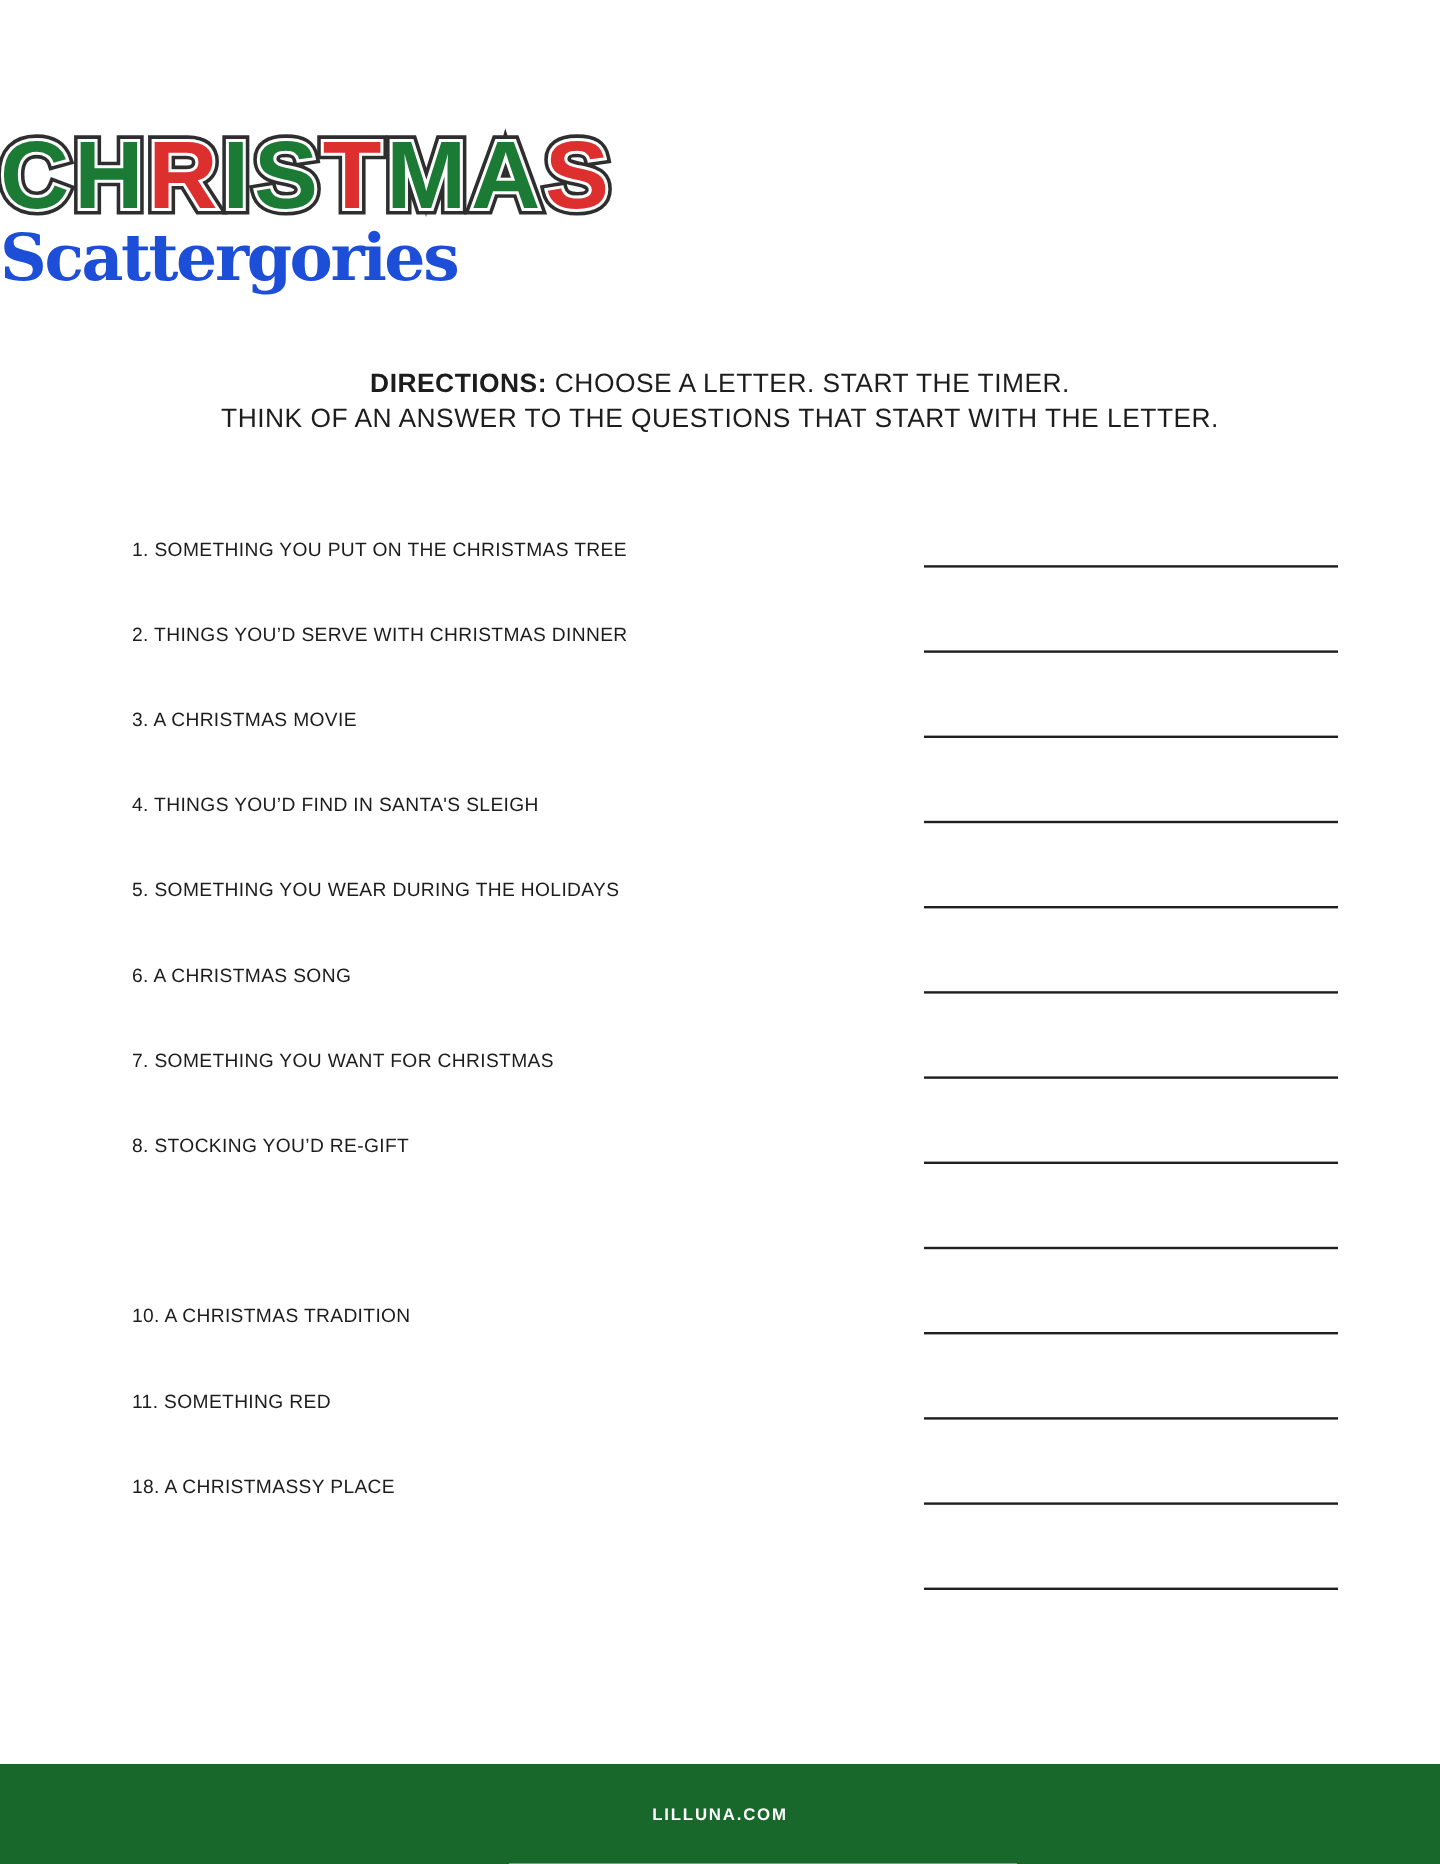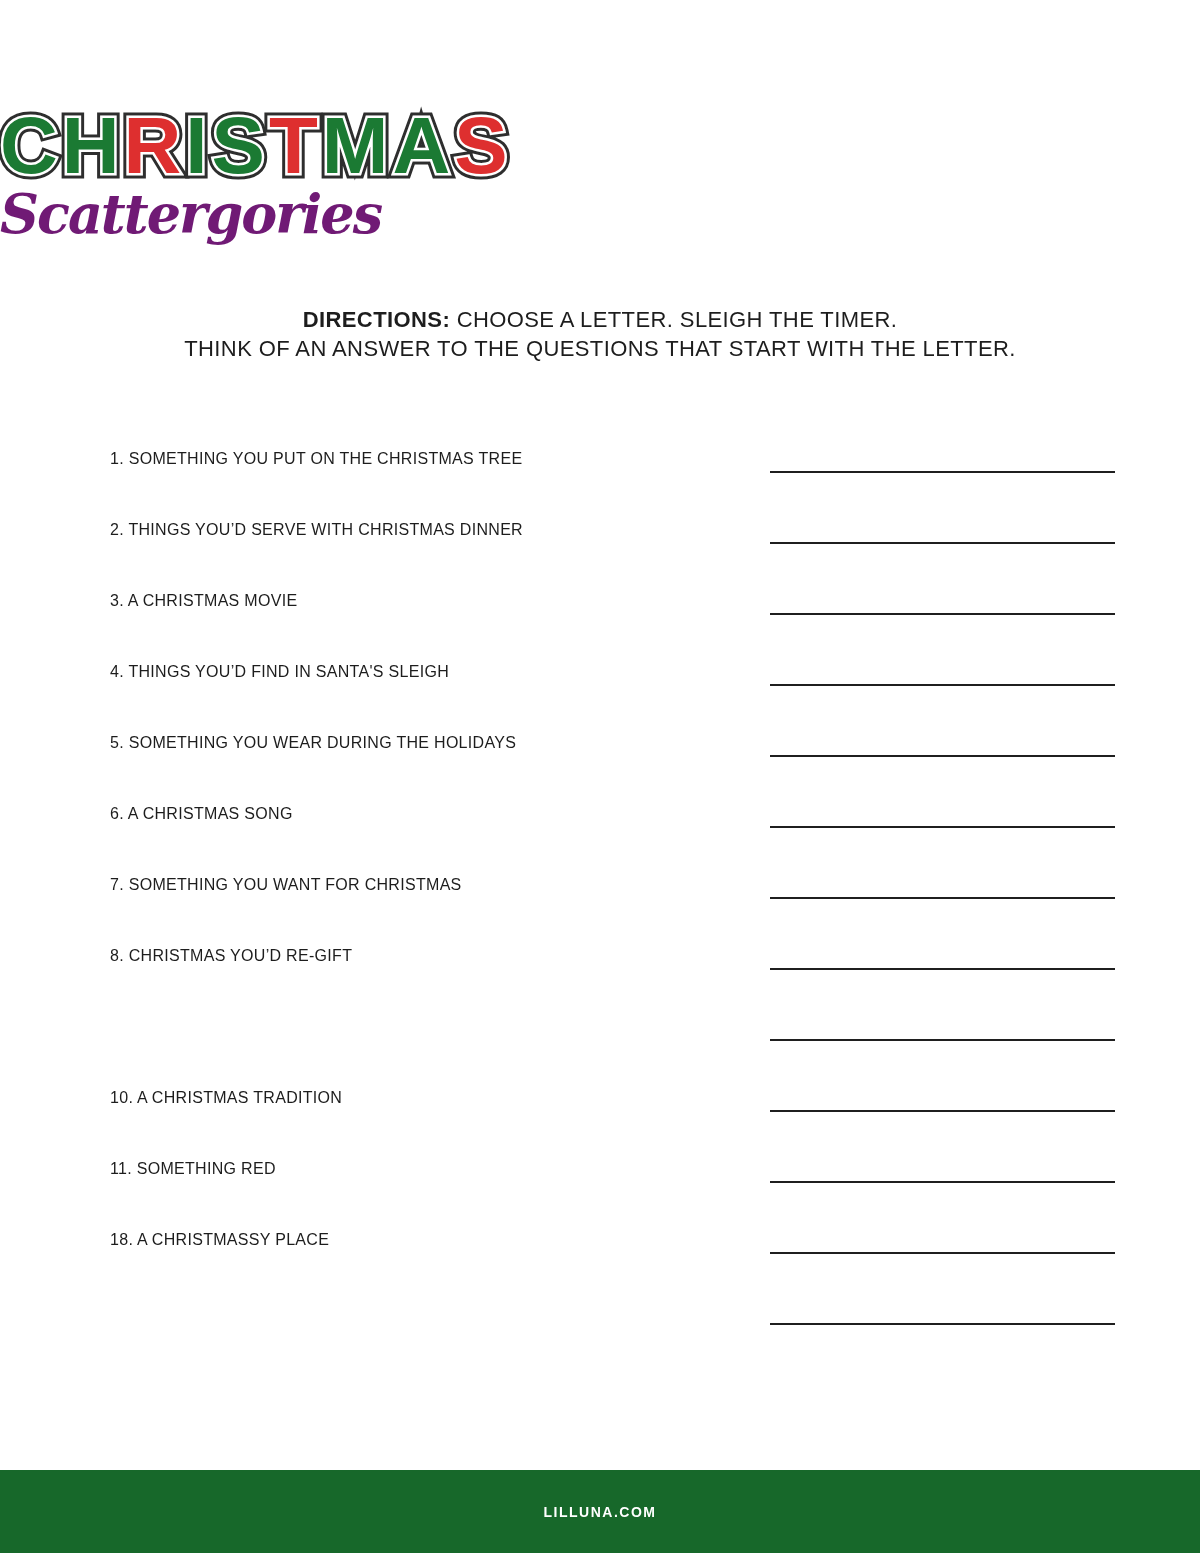--- a/index.html
+++ b/index.html
@@ -47,25 +47,24 @@
   }
   .title-layer.fill { position: relative; }
   .title-layer.fill .green { color: var(--title-green, #1b7a33); }
   .title-layer.fill .red   { color: var(--title-red, #de2f2f); }
   .title-layer.stroke-dark .title-letter,
   .title-layer.stroke-white .title-letter { color: inherit; }
 
   .subtitle {
     margin-top: -4px;
     font-family: "DejaVu Serif", serif;
-    font-style: italic;
     font-weight: bold;
     font-size: 54px;
     letter-spacing: -2px;
-    color: #701a75;
+    color: #1d4ed8;
     line-height: 1.2;
   }
 
   
   .directions {
     margin-top: 58px;
     text-align: center;
     font-size: 22px;
     line-height: 29px;
     letter-spacing: 0.4px;
@@ -125,21 +124,21 @@
   <header class="header">
     <h1 class="title-wrap">
       <span class="title-layer stroke-dark" id="title-layer-dark" aria-hidden="true"><span class="title-letter green">C</span><span class="title-letter green">H</span><span class="title-letter red">R</span><span class="title-letter green">I</span><span class="title-letter green">S</span><span class="title-letter red">T</span><span class="title-letter green">M</span><span class="title-letter green">A</span><span class="title-letter red">S</span></span>
       <span class="title-layer stroke-white" id="title-layer-white" aria-hidden="true"><span class="title-letter green">C</span><span class="title-letter green">H</span><span class="title-letter red">R</span><span class="title-letter green">I</span><span class="title-letter green">S</span><span class="title-letter red">T</span><span class="title-letter green">M</span><span class="title-letter green">A</span><span class="title-letter red">S</span></span>
       <span class="title-layer fill" id="title-layer-fill"><span class="title-letter green">C</span><span class="title-letter green">H</span><span class="title-letter red">R</span><span class="title-letter green">I</span><span class="title-letter green">S</span><span class="title-letter red">T</span><span class="title-letter green">M</span><span class="title-letter green">A</span><span class="title-letter red">S</span></span>
     </h1>
     <div class="subtitle">Scattergories</div>
   </header>
 
   <section class="directions">
-    <p><b>DIRECTIONS:</b> <span>CHOOSE A LETTER. SLEIGH THE TIMER.</span></p>
+    <p><b>DIRECTIONS:</b> <span>CHOOSE A LETTER. START THE TIMER.</span></p>
     <p>THINK OF AN ANSWER TO THE QUESTIONS THAT START WITH THE LETTER.</p>
   </section>
 
   <main class="questions" id="questions">
     <div class="q-row">
       <div class="q-label"><span class="q-num">1.</span> <span class="q-text">SOMETHING YOU PUT ON THE CHRISTMAS TREE</span></div>
       <div class="q-line"></div>
     </div>
 
     <div class="q-row">
@@ -166,21 +165,21 @@
       <div class="q-label"><span class="q-num">6.</span> <span class="q-text">A CHRISTMAS SONG</span></div>
       <div class="q-line"></div>
     </div>
 
     <div class="q-row">
       <div class="q-label"><span class="q-num">7.</span> <span class="q-text">SOMETHING YOU WANT FOR CHRISTMAS</span></div>
       <div class="q-line"></div>
     </div>
 
     <div class="q-row">
-      <div class="q-label"><span class="q-num">8.</span> <span class="q-text">CHRISTMAS YOU’D RE-GIFT</span></div>
+      <div class="q-label"><span class="q-num">8.</span> <span class="q-text">STOCKING YOU’D RE-GIFT</span></div>
       <div class="q-line"></div>
     </div>
 
     <div class="q-row">
       <div class="q-line"></div>
     </div>
 
     <div class="q-row">
       <div class="q-label"><span class="q-num">10.</span> <span class="q-text">A CHRISTMAS TRADITION</span></div>
       <div class="q-line"></div>

